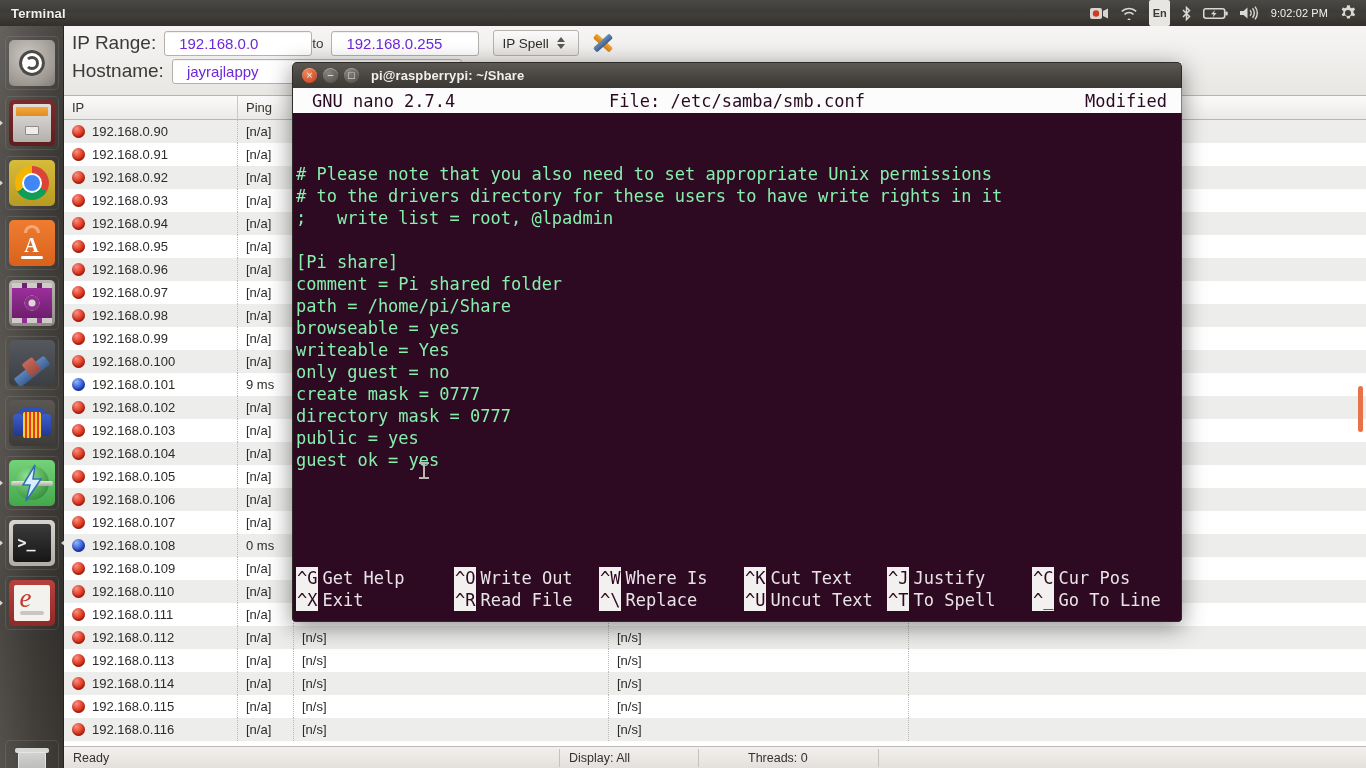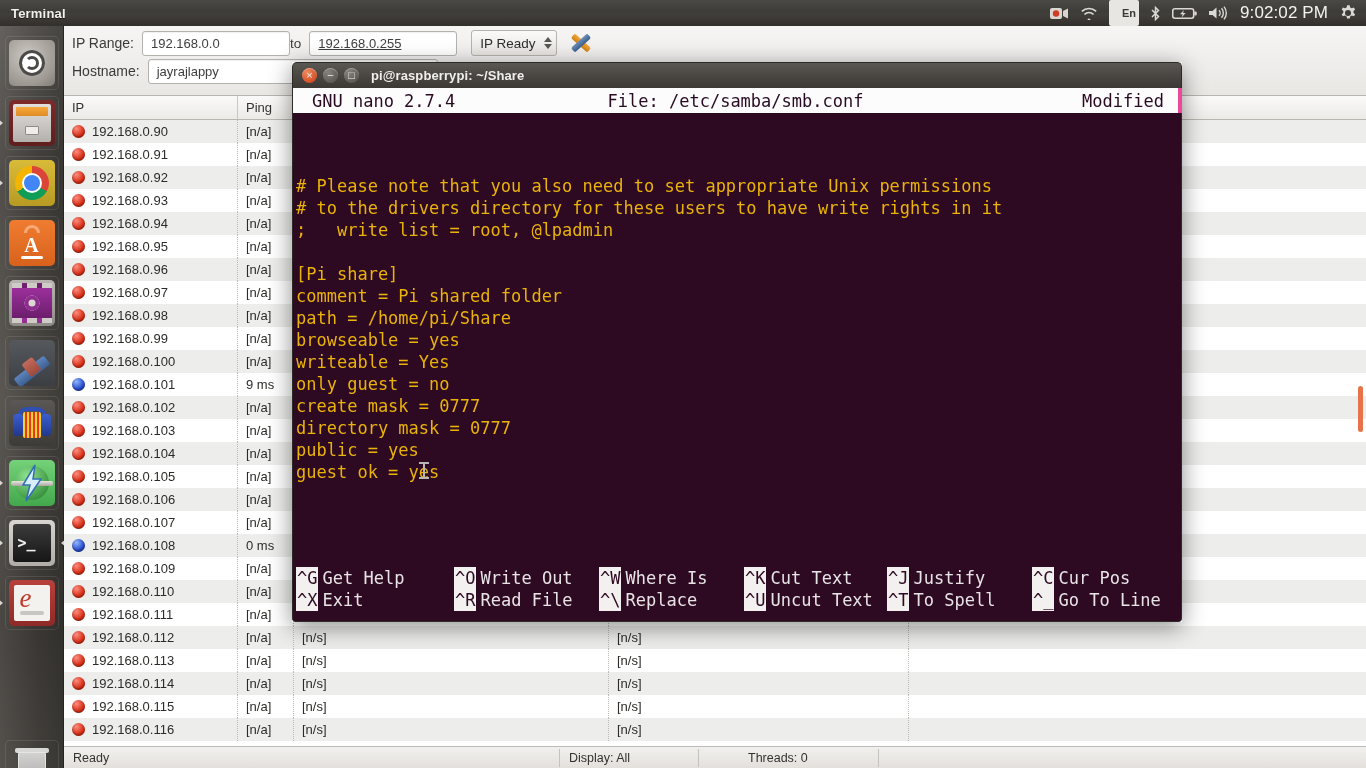--- a/index.html
+++ b/index.html
@@ -21,24 +21,24 @@
   #top-panel .app-title {
     font-size: 13px; font-weight: bold; margin-left: 11px;
     text-shadow: 0 1px 0 rgba(0,0,0,0.55);
     letter-spacing: 0.2px;
   }
   #indicators {
     margin-left: auto; display: flex; align-items: center; gap: 11px;
     padding-right: 9px; font-size: 12.5px;
   }
   #indicators .ind { display:flex; align-items:center; height:26px; }
-  .ind-clock { font-size: 17px; color: #f4f2f0; letter-spacing: 0.1px; }
+  .ind-clock { font-size: 11px; color: #f4f2f0; letter-spacing: 0.1px; }
   .kb-badge {
     background: #e8e6e3; color: #3b3a38; font-size: 11px; font-weight: bold;
-    border-radius: 2px; padding: 1px 3px 1px 13px; line-height: 12px;
+    border-radius: 2px; padding: 1px 3px 1px 4px; line-height: 12px;
   }
 
   
   #launcher {
     position: absolute; left: 0; top: 26px; width: 64px; height: 742px;
     background:
       linear-gradient(to right, rgba(255,255,255,0.06), rgba(0,0,0,0.10) 60%, rgba(0,0,0,0.22)),
       linear-gradient(to bottom, #5b5854 0%, #474440 20%, #504d48 50%, #3f3c38 80%, #4a4742 100%);
     border-right: 1px solid #26241f;
     padding-top: 6px;
@@ -142,28 +142,28 @@
     background: #f4f2f1;
   }
   #toolbar {
     position: absolute; left: 0; top: 0; width: 1302px; height: 70px;
     background: linear-gradient(to bottom, #f6f5f4 0%, #e9e7e4 100%);
     border-bottom: 1px solid #b8b4b0;
   }
   .tb-row { position: absolute; display:flex; align-items:center; height: 26px; }
   .tb-row.r1 { left: 8px; top: 4px; }
   .tb-row.r2 { left: 8px; top: 32px; }
-  .tb-label { font-size: 14px; color: #3b3a38; text-align: center; }
+  .tb-label { font-size: 19px; color: #3b3a38; text-align: center; }
   .tb-input {
     height: 25px; border: 1px solid #b5b1ad; border-radius: 3px; background: #fff;
-    font-size: 13px; color: #404040; padding: 0 8px; line-height: 23px;
+    font-size: 15px; color: #6d28d9; padding: 0 14px; line-height: 23px;
     box-shadow: inset 0 1px 1px rgba(0,0,0,0.06);
   }
   #ip-from { width: 148px; margin-left: 8px; }
-  #ip-to   { width: 148px; margin-left: 8px; text-decoration: underline; }
+  #ip-to   { width: 148px; margin-left: 8px; }
   #hostname-input { width: 290px; margin-left: 8px; }
   .tb-to { margin-left: 0; font-size: 13.5px; color:#3b3a38; }
   #range-select {
     margin-left: 14px; height: 26px; min-width: 86px;
     border: 1px solid #b5b1ad; border-radius: 3px;
     background: linear-gradient(to bottom, #fbfafa, #e6e3e0);
     display: flex; align-items: center; padding: 0 4px 0 8px; gap: 8px;
     font-size: 13.5px; color: #2e2d2b;
   }
   .spin { display:flex; flex-direction:column; gap:2px; }
@@ -239,30 +239,30 @@
   .wbtn.close { background: radial-gradient(circle at 35% 30%, #f08a5a, #d4502a 70%, #a93b1d); margin-left: 9px; }
   .wbtn.min, .wbtn.max { background: radial-gradient(circle at 35% 30%, #85827d, #5e5b56 70%, #4a4742); }
   .wbtn span { position:absolute; left:0; right:0; top:0; bottom:0; display:flex;
                align-items:center; justify-content:center; color:#efece8; font-size:11px; line-height:1; }
   #term-title .tt { margin-left: 12px; font-weight: bold; letter-spacing: 0.1px; }
 
   #nano-header {
     height: 25px; width: 100%; background: #fcfcfc; color: #2a0a22;
     font-family: "DejaVu Sans Mono", monospace; font-size: 17px;
     display: flex; align-items: center; position: relative;
-    border-left: 1px solid #2e2b27; border-right: 4px solid #ec4899;
+    border-left: 1px solid #2e2b27; border-right: 1px solid #ec4899;
   }
   #nano-ver { position: absolute; left: 19px; }
   #nano-file { position: absolute; left: 50%; transform: translateX(-50%); }
   #nano-mod { position: absolute; right: 14px; margin-left: 37px; }
 
   #nano-body {
     width: 100%; height: 444px; background: #2d0922;
-    color: #eab308; font-family: "DejaVu Sans Mono", monospace;
-    font-size: 17px; line-height: 22px; padding: 18px 0 0 3px;
+    color: #86efac; font-family: "DejaVu Sans Mono", monospace;
+    font-size: 17px; line-height: 22px; padding: 6px 0 0 3px;
     border-left: 1px solid #2e2b27; border-right: 1px solid #2e2b27;
     position: relative; white-space: pre;
   }
   #nano-body .line { height: 22px; }
   #term-caret {
     position: absolute; left: 130px; top: 349px; width: 2px; height: 17px;
     background: #b9b5b2;
   }
   #term-caret::before, #term-caret::after {
     content:""; position:absolute; left:-4px; width:10px; height:2px; background:#b9b5b2;
@@ -407,21 +407,21 @@
 
   <div id="app-window">
 
     <div id="toolbar">
       <div class="tb-row r1">
         <span class="tb-label">IP Range:</span>
         <div class="tb-input" id="ip-from">192.168.0.0</div>
         <span class="tb-to">to</span>
         <div class="tb-input" id="ip-to">192.168.0.255</div>
         <div id="range-select">
-          <span>IP Ready</span>
+          <span>IP Spell</span>
           <span class="spin">
               <i class="up"></i>
               <i class="dn"></i>
             </span>
         </div>
         <div id="tools-btn">
             <span class="w1"></span>
             <span class="w2"></span>
           </div>
       </div>

